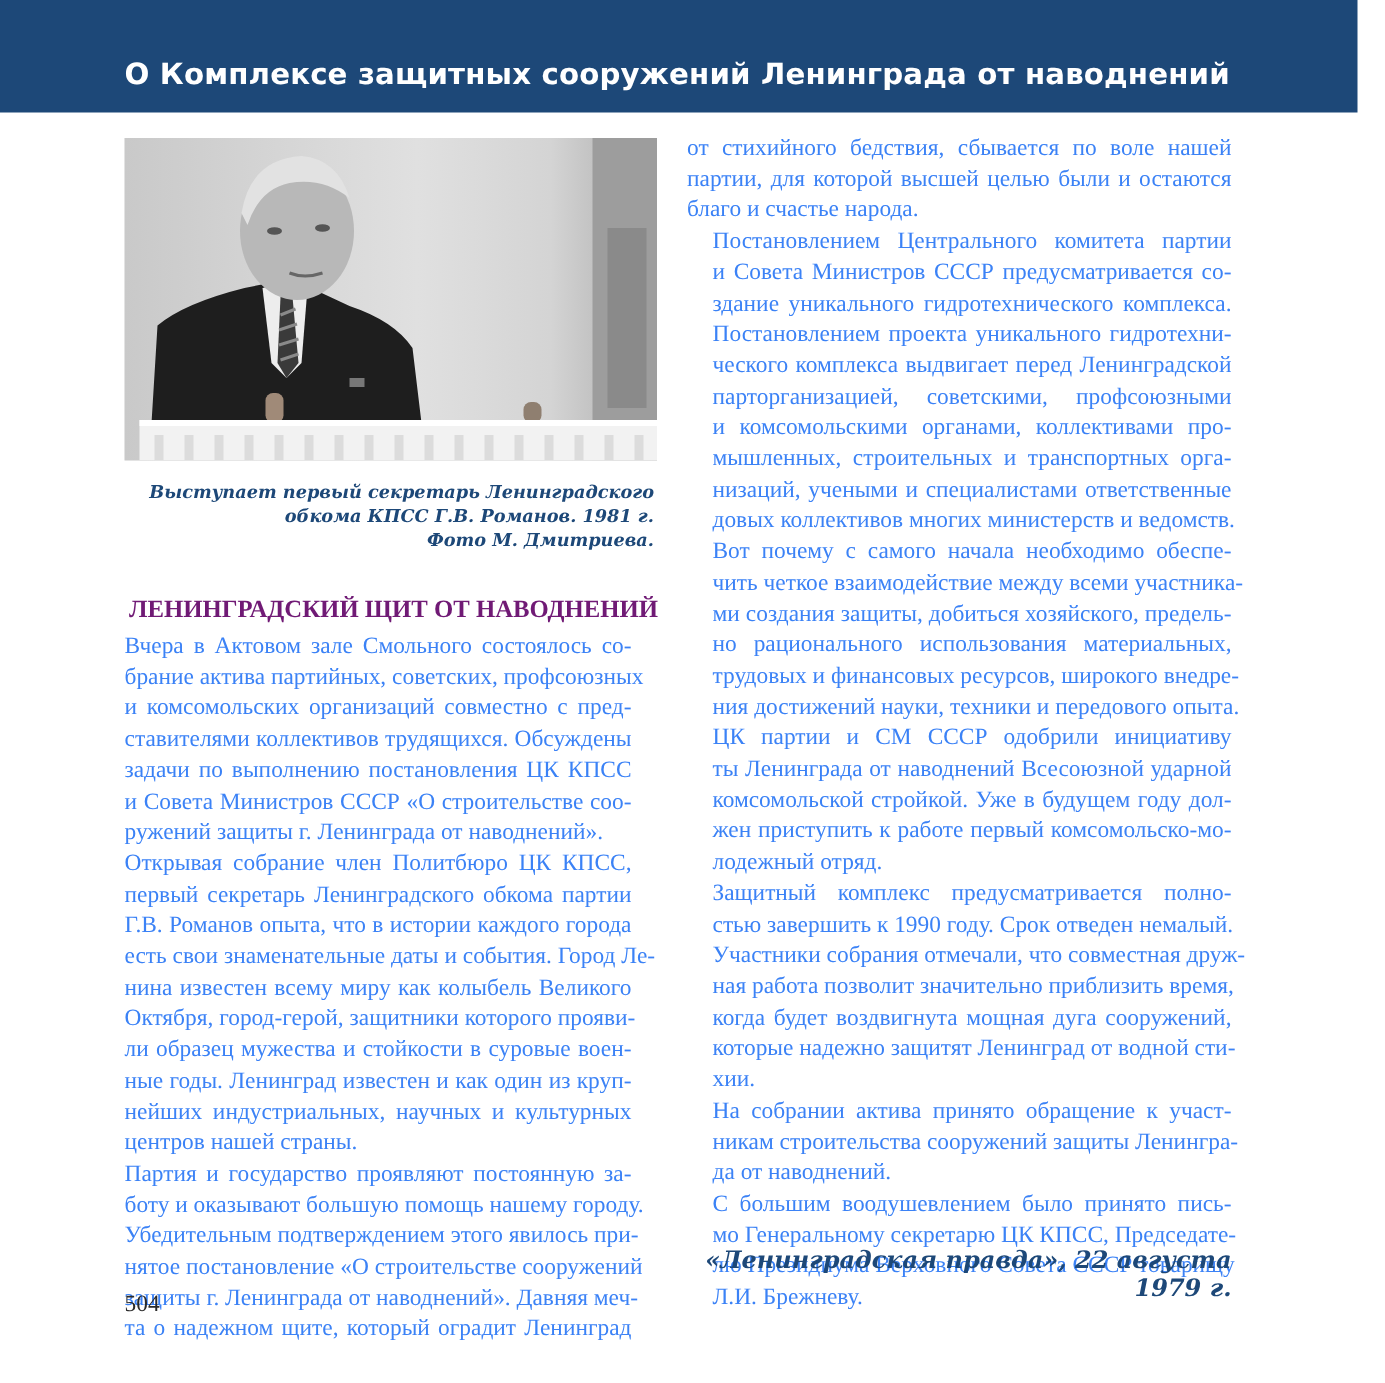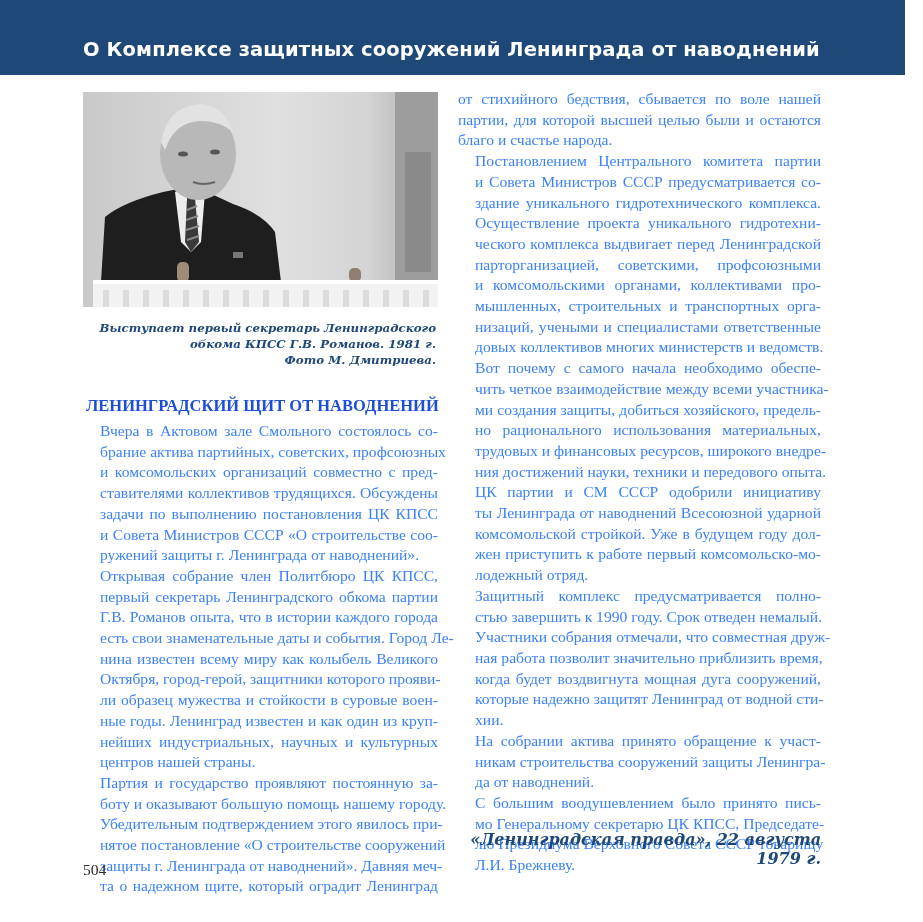--- a/index.html
+++ b/index.html
@@ -2,23 +2,23 @@
 <html><head>
 <meta charset="utf-8">
 <style>
   html, body { margin: 0; padding: 0; background: #ffffff; }
   body { width: 923px; height: 922px; position: relative; overflow: hidden; font-family: "DejaVu Serif", "Liberation Serif", serif; color: #2b2b2b; }
   .header { position: absolute; left: 0; top: 0; width: 905px; height: 75px; background: #1d4878; }
   .header-title { position: absolute; left: 83px; top: 38px; font-family: "DejaVu Sans", "Liberation Sans", sans-serif; font-weight: bold; font-size: 19.5px; color: #ffffff; letter-spacing: 0.1px; white-space: nowrap; }
   .photo { position: absolute; left: 83px; top: 92px; width: 355px; height: 215px; overflow: hidden; background: #cfcfcf; }
   .caption { position: absolute; left: 83px; top: 320px; width: 353px; text-align: right; font-family: "DejaVu Serif", "Liberation Serif", serif; font-style: italic; font-weight: bold; font-size: 11.8px; line-height: 16px; color: #1d4878; }
   .caption div { white-space: nowrap; }
-  .section-heading { position: absolute; left: 86px; top: 396px; width: 352px; font-family: "Liberation Serif", "DejaVu Serif", serif; font-weight: bold; font-size: 16.5px; color: #1d4ed8; white-space: nowrap; }
+  .section-heading { position: absolute; left: 86px; top: 396px; width: 352px; font-family: "Liberation Serif", "DejaVu Serif", serif; font-weight: bold; font-size: 16.5px; color: #701a75; white-space: nowrap; }
   .col { position: absolute; font-family: "Liberation Serif", "DejaVu Serif", serif; font-size: 15.6px; line-height: 20.7px; color: #3b82f6; text-align: justify; hyphens: manual; }
-  .col-left { left: 83px; top: 421px; width: 355px; }
+  .col-left { left: 66px; top: 421px; width: 355px; }
   .col-right { left: 458px; top: 89px; width: 363px; }
   .col p { margin: 0; text-indent: 17px; }
   .col p.noindent { text-indent: 0; }
   .col .line { display: block; text-align: justify; text-align-last: justify; white-space: nowrap; }
   .col .line.last { text-align-last: left; }
   .source { position: absolute; left: 458px; top: 830px; width: 363px; text-align: right; font-style: italic; font-weight: bold; font-size: 16px; color: #1d4878; font-family: "DejaVu Serif", "Liberation Serif", serif; }
   .page-number { position: absolute; left: 83px; top: 861px; font-family: "Liberation Serif", "DejaVu Serif", serif; font-size: 15.6px; color: #2a2a2a; }
 </style>
 </head>
 <body>
@@ -124,21 +124,21 @@
 <div class="col col-right">
     <p class="noindent">
       <span class="line">от стихийного бедствия, сбывается по воле нашей</span>
       <span class="line">партии, для которой высшей целью были и остаются</span>
       <span class="line last">благо и счастье народа.</span>
     </p>
     <p>
       <span class="line" style="text-indent: 17px;">Постановлением Центрального комитета партии</span>
       <span class="line">и Совета Министров СССР предусматривается со-</span>
       <span class="line">здание уникального гидротехнического комплекса.</span>
-      <span class="line">Осуществление проекта уникального гидротехни-</span>
+      <span class="line">Постановлением проекта уникального гидротехни-</span>
       <span class="line">ческого комплекса выдвигает перед Ленинградской</span>
       <span class="line">парторганизацией, советскими, профсоюзными</span>
       <span class="line">и комсомольскими органами, коллективами про-</span>
       <span class="line">мышленных, строительных и транспортных орга-</span>
       <span class="line">низаций, учеными и специалистами ответственные</span>
       <span class="line last">довых коллективов многих министерств и ведомств.</span>
     </p>
     <p>
       <span class="line" style="text-indent: 17px;">Вот почему с самого начала необходимо обеспе-</span>
       <span class="line">чить четкое взаимодействие между всеми участника-</span>

